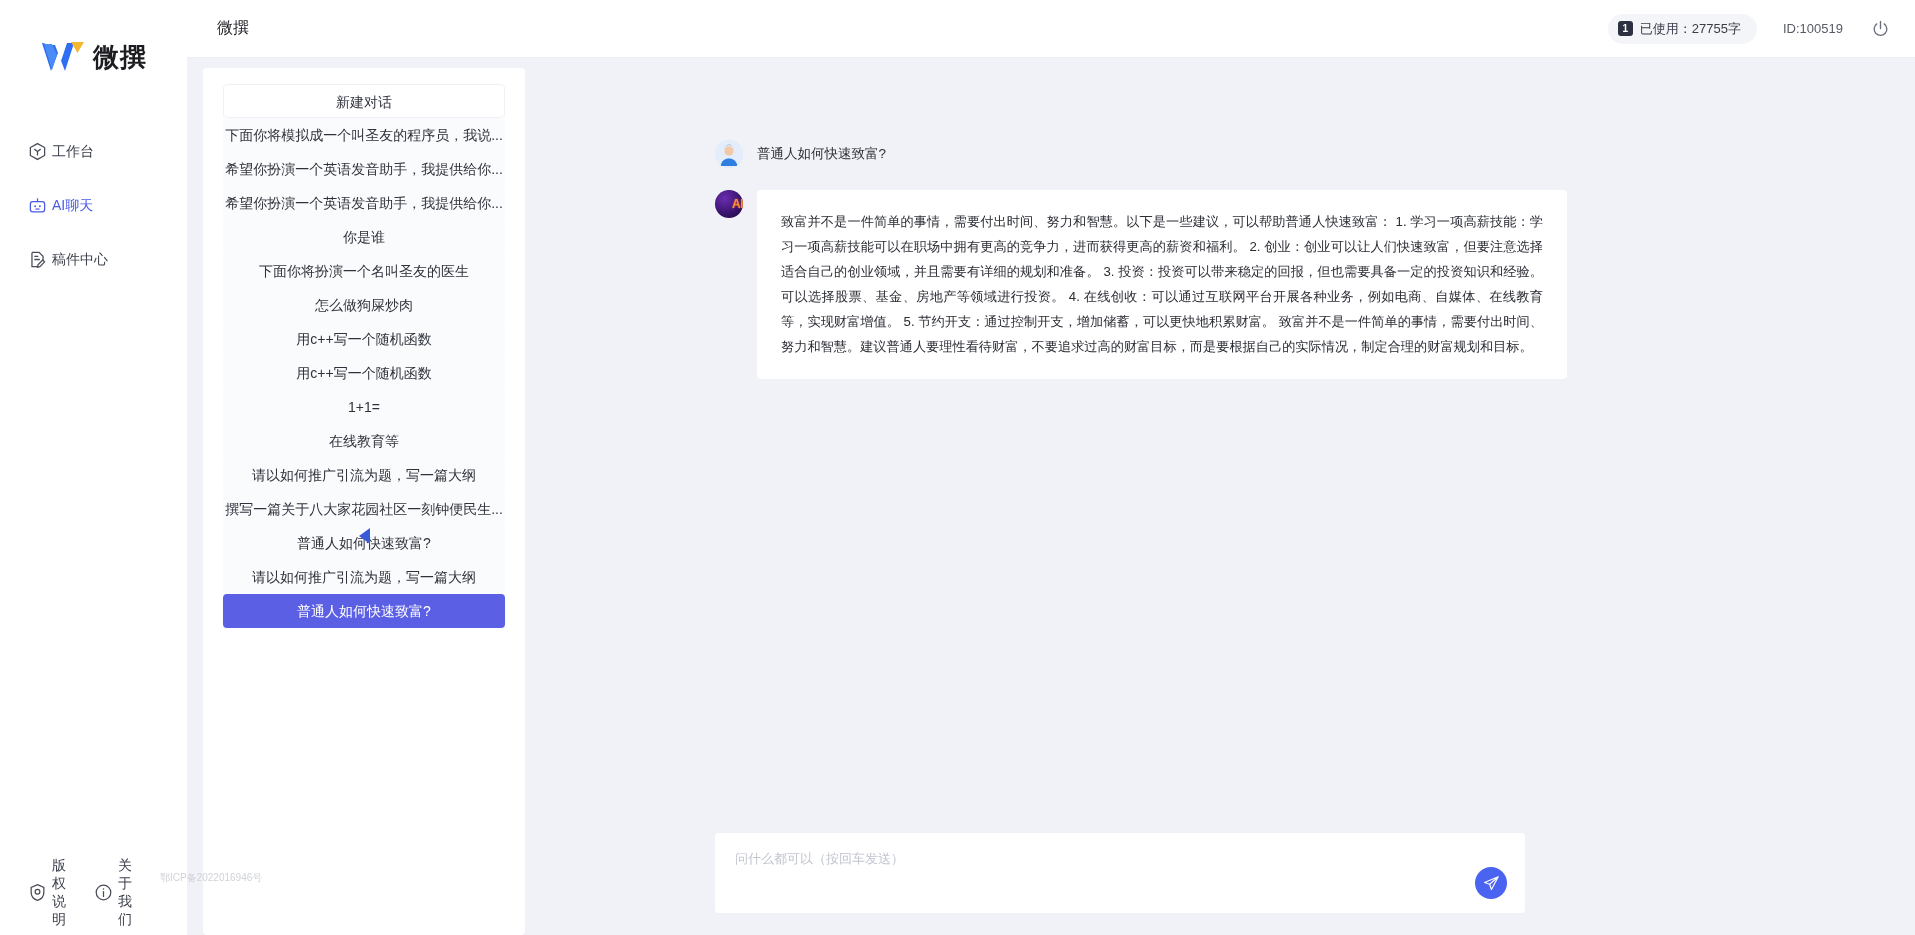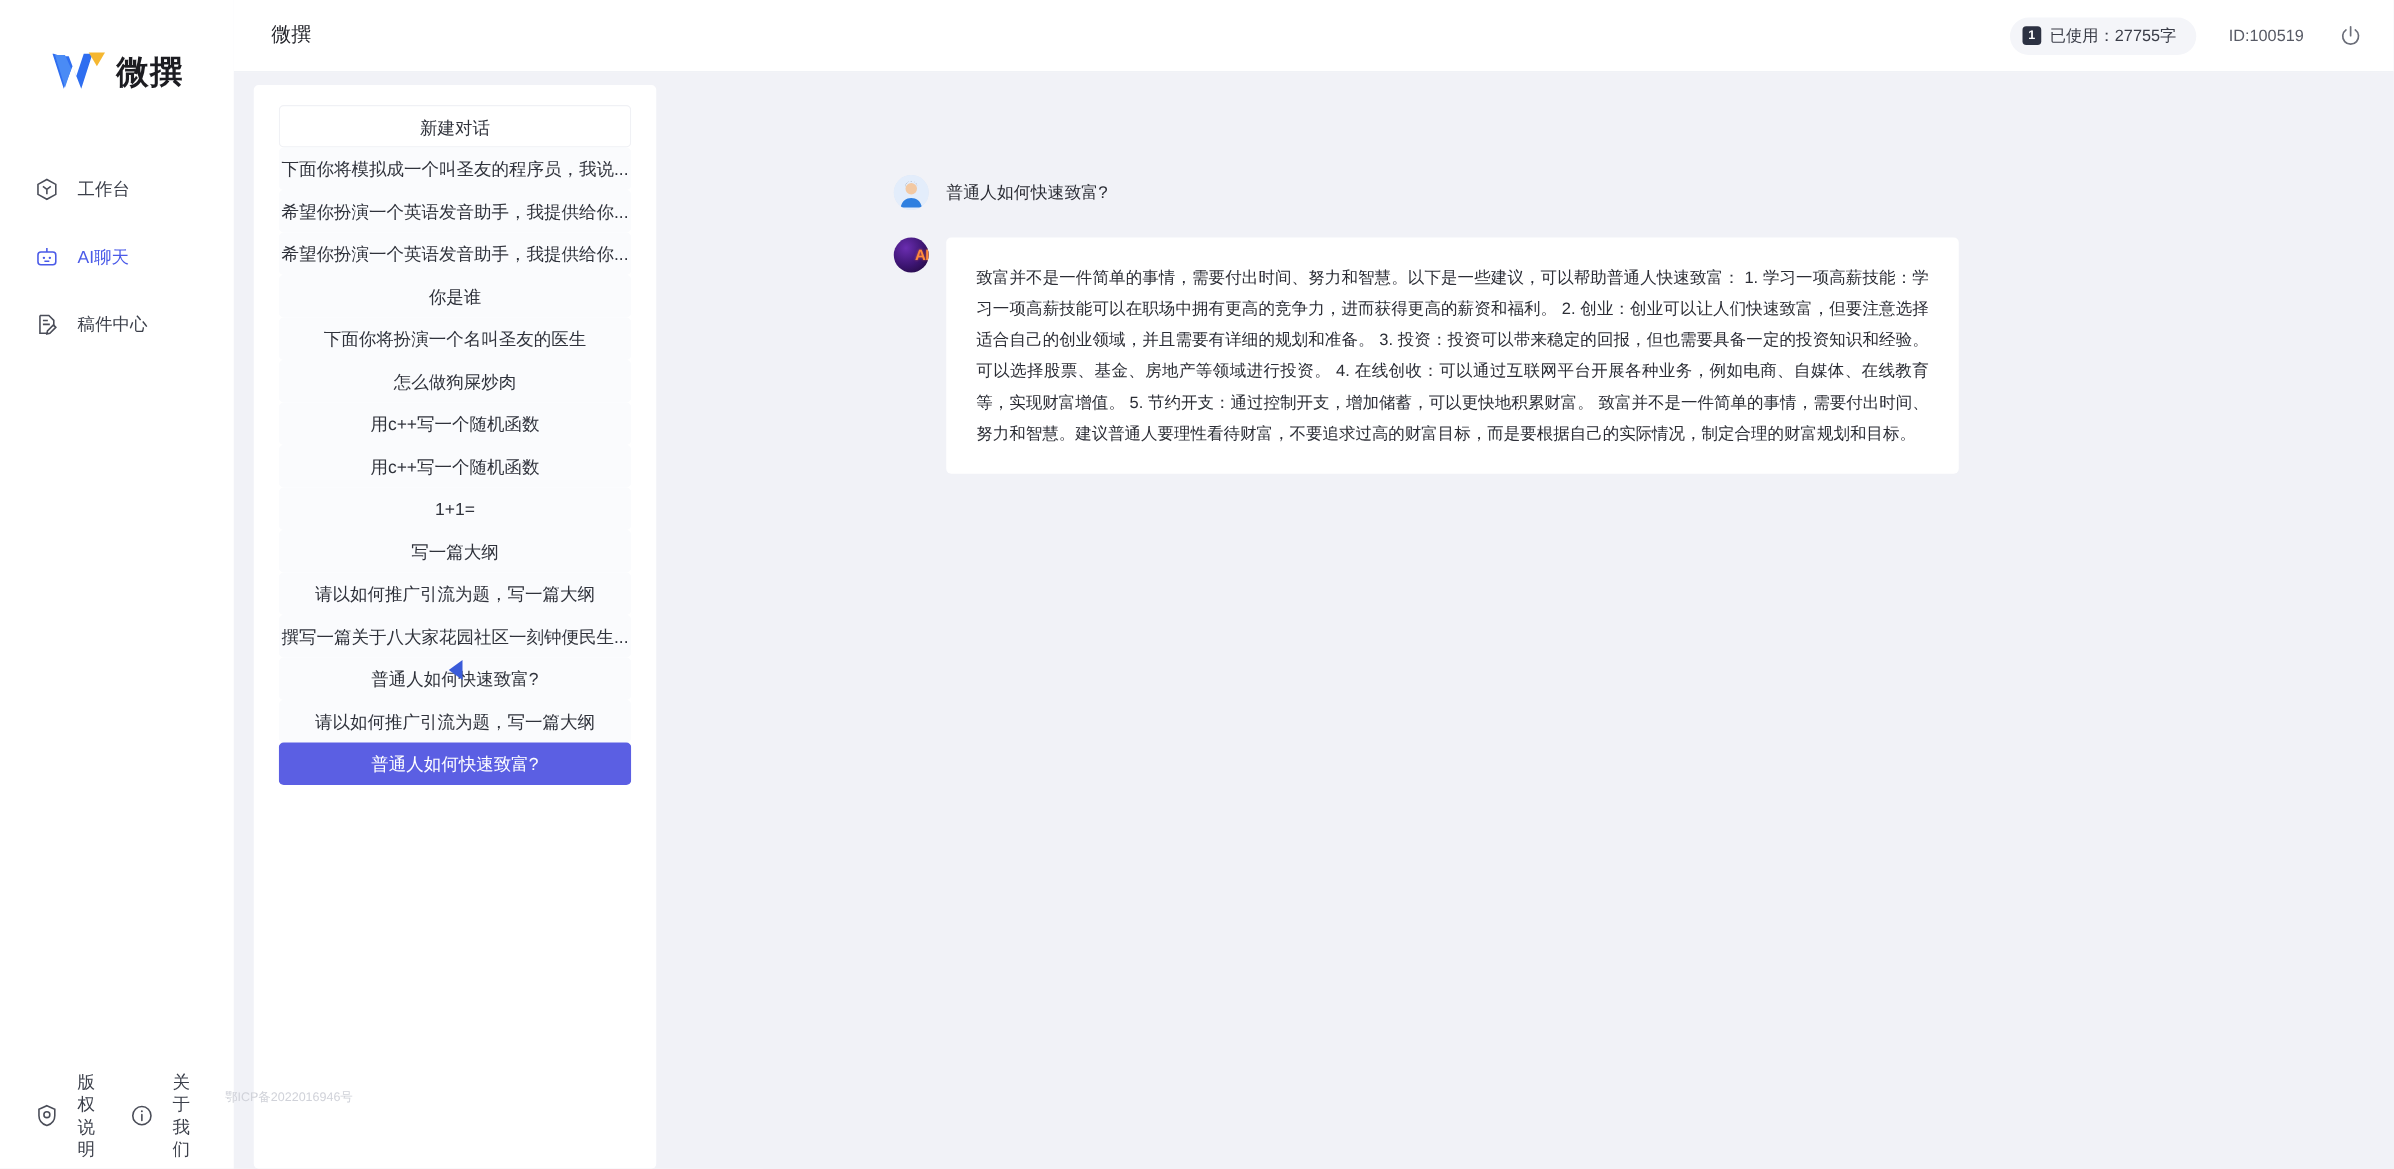--- a/index.html
+++ b/index.html
@@ -41,21 +41,21 @@
     font-weight: 700;
     color: #1c1c21;
     letter-spacing: 1px;
     line-height: 1;
   }
   .rail-nav { margin-top: 22px; display: flex; flex-direction: column; }
   .rail-item {
     height: 43px;
     display: flex;
     align-items: center;
-    gap: 15px;
+    gap: 5px;
     padding-left: 28px;
     cursor: pointer;
     font-size: 14px;
     color: #3b3f4a;
     margin-bottom: 11px;
   }
   .rail-item .ic { width: 19px; height: 19px; display: flex; align-items:center; justify-content:center; flex: 0 0 19px; }
   .rail-item.active { color: #4a5ae8; }
   .rail-item.active .ic svg { stroke: #4a5ae8; }
   .rail-spacer { flex: 1 1 auto; }
@@ -351,21 +351,21 @@
           <div class="conv-item new">新建对话</div>
           <div class="conv-item">下面你将模拟成一个叫圣友的程序员，我说...</div>
           <div class="conv-item">希望你扮演一个英语发音助手，我提供给你...</div>
           <div class="conv-item">希望你扮演一个英语发音助手，我提供给你...</div>
           <div class="conv-item">你是谁</div>
           <div class="conv-item">下面你将扮演一个名叫圣友的医生</div>
           <div class="conv-item">怎么做狗屎炒肉</div>
           <div class="conv-item">用c++写一个随机函数</div>
           <div class="conv-item">用c++写一个随机函数</div>
           <div class="conv-item">1+1=</div>
-          <div class="conv-item">写一篇大纲</div>
+          <div class="conv-item">在线教育等</div>
           <div class="conv-item">请以如何推广引流为题，写一篇大纲</div>
           <div class="conv-item">撰写一篇关于八大家花园社区一刻钟便民生...</div>
           <div class="conv-item">普通人如何快速致富?</div>
           <div class="conv-item">请以如何推广引流为题，写一篇大纲</div>
           <div class="conv-item selected">普通人如何快速致富?</div>
         </div>
       </section>
 
       <div class="collapse-handle">
         <svg width="16" height="18" viewBox="0 0 16 18">
@@ -392,19 +392,29 @@
           <div class="msg">
             <div class="avatar ai">
               <span>AI</span>
             </div>
             <div class="bubble">致富并不是一件简单的事情，需要付出时间、努力和智慧。以下是一些建议，可以帮助普通人快速致富： 1. 学习一项高薪技能：学习一项高薪技能可以在职场中拥有更高的竞争力，进而获得更高的薪资和福利。 2. 创业：创业可以让人们快速致富，但要注意选择适合自己的创业领域，并且需要有详细的规划和准备。 3. 投资：投资可以带来稳定的回报，但也需要具备一定的投资知识和经验。可以选择股票、基金、房地产等领域进行投资。 4. 在线创收：可以通过互联网平台开展各种业务，例如电商、自媒体、在线教育等，实现财富增值。 5. 节约开支：通过控制开支，增加储蓄，可以更快地积累财富。 致富并不是一件简单的事情，需要付出时间、努力和智慧。建议普通人要理性看待财富，不要追求过高的财富目标，而是要根据自己的实际情况，制定合理的财富规划和目标。</div>
           </div>
 
         </div>
 
         <div class="composer">
+          <div class="composer-box">
+            <textarea placeholder="问什么都可以（按回车发送）" style=""></textarea>
+            <button class="send-btn">
+              <span>
+                <svg width="17" height="17" viewBox="0 0 24 24" fill="#ffffff">
+                  <path d="M21.5 2.5 L2.2 10.6 L9.4 13.1 L11.9 20.4 Z M9.4 13.1 L21.5 2.5" fill="none" stroke="#ffffff" stroke-width="1.7" stroke-linejoin="round"></path>
+                </svg>
+              </span>
+            </button>
+          </div>
         </div>
 
       </section>
 
     </div>
   </div>
 </div>
 
 </body></html>

